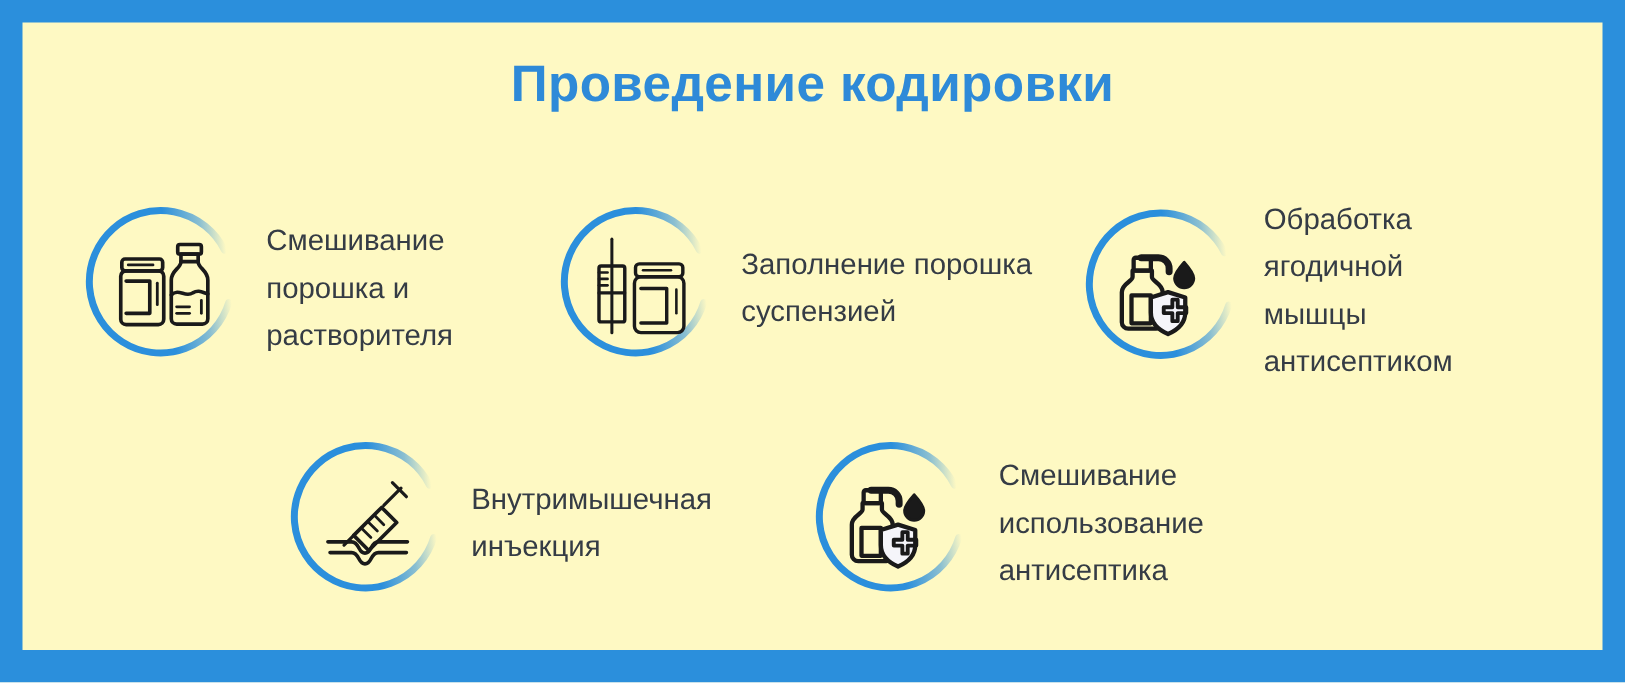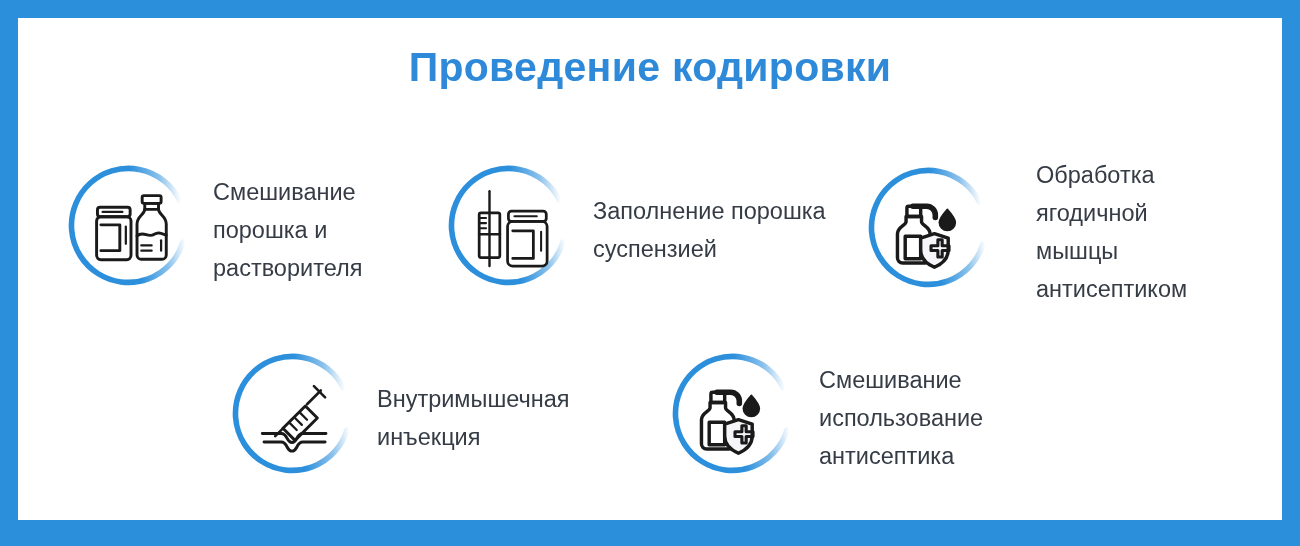--- a/index.html
+++ b/index.html
@@ -17,21 +17,21 @@
     box-sizing: border-box;
     background: #2b8fdc;
     overflow: hidden;
   }
   #poster-inner {
     position: absolute;
     left: 18px;
     top: 18px;
     width: 1264px;
     height: 502px;
-    background: #ffffff;
+    background: #fef9c3;
     box-sizing: border-box;
   }
   #poster-title {
     position: absolute;
     left: 0;
     top: 26px;
     width: 100%;
     text-align: center;
     font-size: 41px;
     font-weight: bold;
@@ -41,30 +41,30 @@
   }
 
   
   .step-row {
     position: absolute;
     display: flex;
     align-items: flex-start;
     margin-top: 23px;
   }
   #row-top   { left: 39px; top: 115px;  width: 1190px; }
-  #row-bottom{ left: 203px; top: 303px; width: 1030px; gap: 20px; }
+  #row-bottom{ left: 203px; top: 303px; width: 1030px; }
 
   .step {
     display: flex;
     align-items: center;
     box-sizing: border-box;
   }
   #step-1 { width: 380px; }
   #step-2 { width: 420px; }
-  #step-3 { width: 390px; gap: 25px; }
+  #step-3 { width: 390px; }
   #step-4 { width: 420px; }
   #step-5 { width: 470px; }
 
   .step-badge {
     position: relative;
     flex: 0 0 auto;
     width: 148px;
     height: 148px;
   }
   .step-badge svg.ring {

